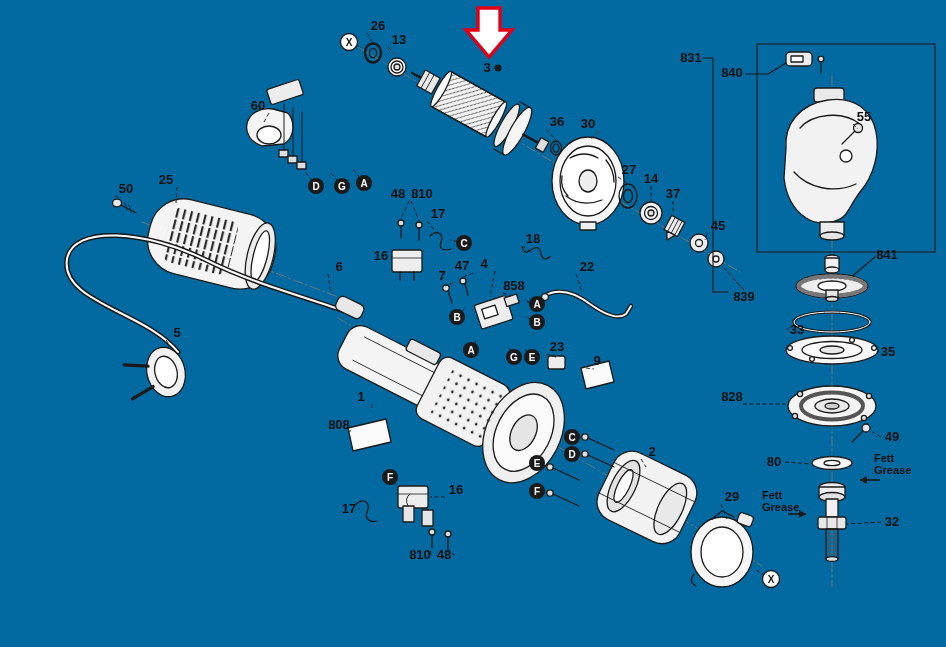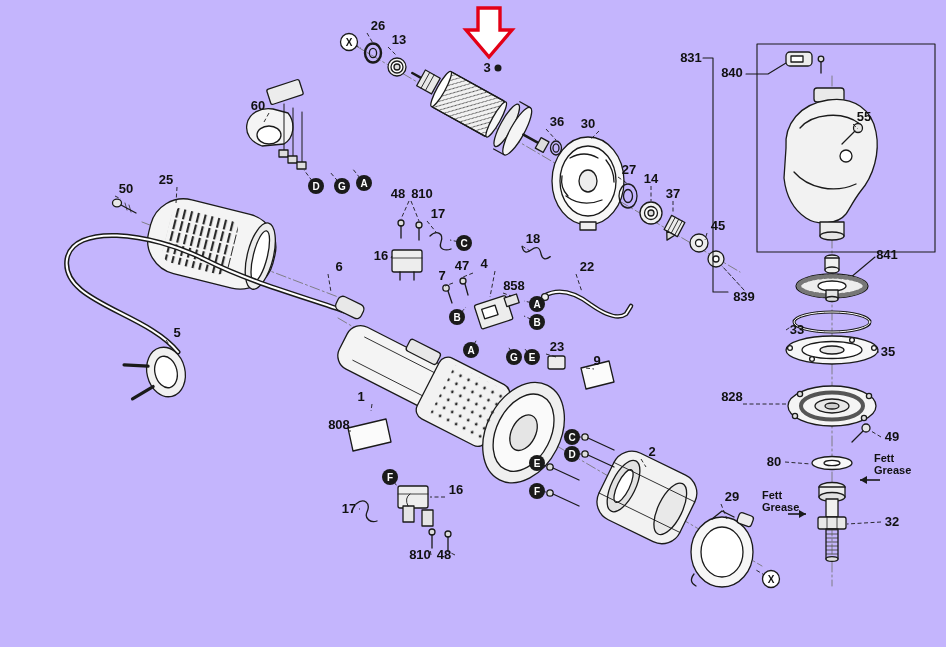--- a/index.html
+++ b/index.html
@@ -1,16 +1,16 @@
 <!DOCTYPE html>
 <html><head>
 <meta charset="utf-8">
 <style>
   html,body{margin:0;padding:0;background:#ffffff;}
-  .stage{position:relative;width:946px;height:647px;background:#c4b5fd;overflow:hidden;}
+  .stage{position:relative;width:946px;height:647px;background:#0369a1;overflow:hidden;}
   svg{display:block;font-family:"Liberation Sans",sans-serif;}
   .part-num{font:bold 13px "Liberation Sans",sans-serif;fill:#111;}
   .callout-letter{font:bold 10px "Liberation Sans",sans-serif;fill:#ffffff;}
   .sym-letter{font:bold 10px "Liberation Sans",sans-serif;fill:#111;}
   .note-text{font:bold 11px "Liberation Sans",sans-serif;fill:#111;}
 </style>
 </head>
 <body>
 
 <div class="stage">

